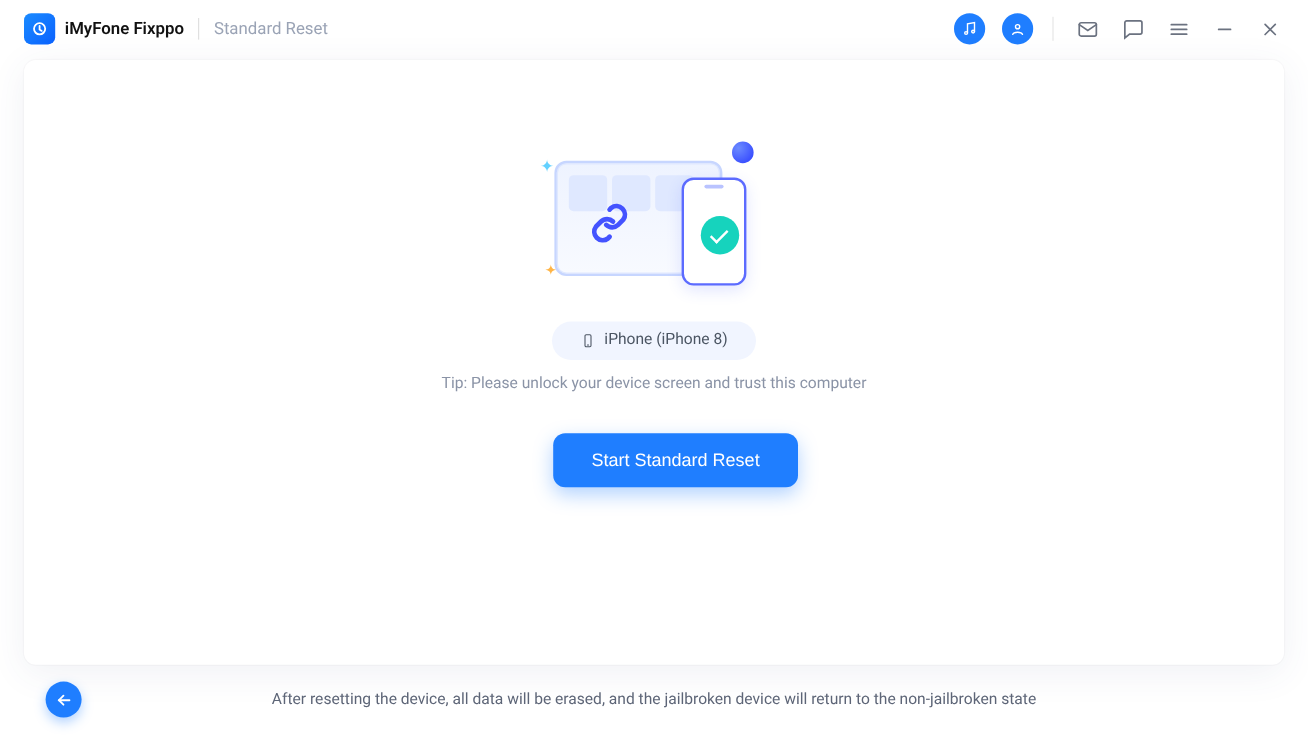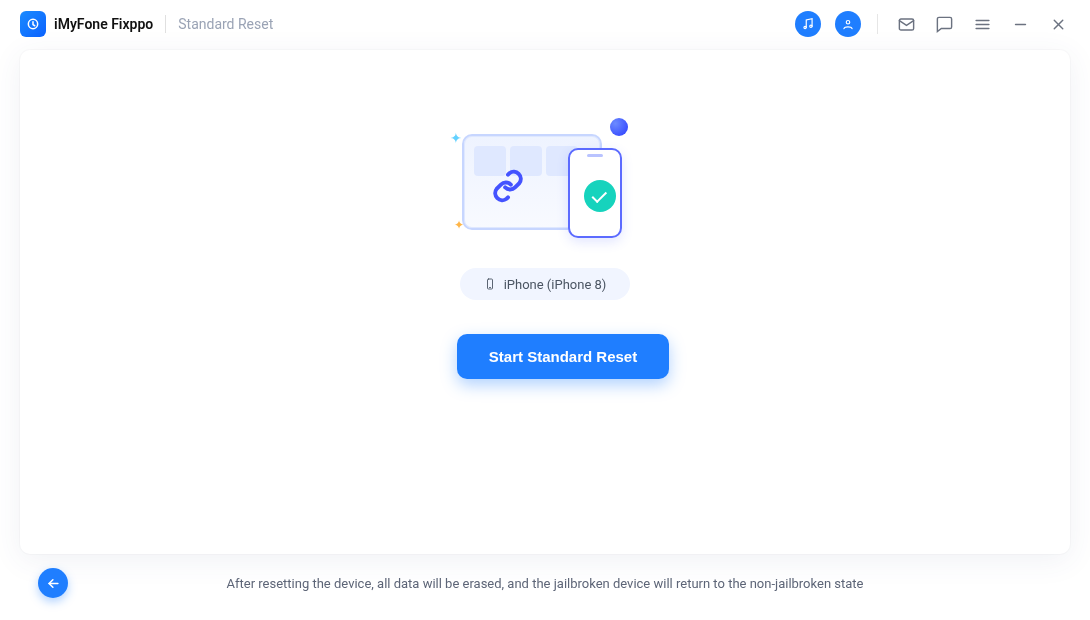--- a/index.html
+++ b/index.html
@@ -127,41 +127,41 @@
       width:18px;height:18px;border-radius:50%;
       background: radial-gradient(circle at 30% 30%, #6c8bff, #2a3cff);
     }
 
     
     .device-chip {
       margin-top: 28px;
       padding: 8px 24px;
       border-radius: 999px;
       background: #f1f5ff;
-      display: flex; align-items: center; gap: 8px;
+      display: flex; gap: 8px;
       color: #4b5563; font-size: 13px;
     }
     .device-chip svg { width:12px; height:16px; stroke:#4b5563; }
 
     
     .headline {
       margin-top: 26px;
       font-size: 22px; font-weight: 700; color: #111;
     }
     .tip {
       margin-top: 12px;
       font-size: 13px; color: #8a93a6;
     }
 
     
     .cta {
       margin-top: 34px;
       padding: 14px 32px;
       background: #1f7eff;
-      color: #fff; font-size: 15px; font-weight: 700;
+      color: #fff; font-size: 15px; font-weight: 400;
       border: none; border-radius: 10px;
       cursor: pointer;
       box-shadow: 0 6px 16px rgba(31,126,255,0.35);
       margin-left: 36px;
     }
 
     
     .footer {
       position: absolute; left: 0; right: 0; bottom: 6px;
       height: 62px;
@@ -259,20 +259,21 @@
     </div>
 
     <div class="device-chip">
       <svg viewBox="0 0 24 24" fill="none" stroke-width="1.8" stroke-linecap="round">
         <rect x="7" y="2" width="10" height="20" rx="2"></rect>
           <line x1="11" y1="19" x2="13" y2="19"></line>
       </svg>
       <span>iPhone (iPhone 8)</span>
     </div>
 
+    <div class="tip">Tip: Please unlock your device screen and trust this computer</div>
 
     <button class="cta">Start Standard Reset</button>
 
   </div>
 </div>
 
 <div class="footer">
   <div class="back-btn">
     <svg width="15" height="15" viewBox="0 0 24 24" fill="none" stroke="currentColor" stroke-width="2.5" stroke-linecap="round">
         <path d="M19 12H5"></path>

